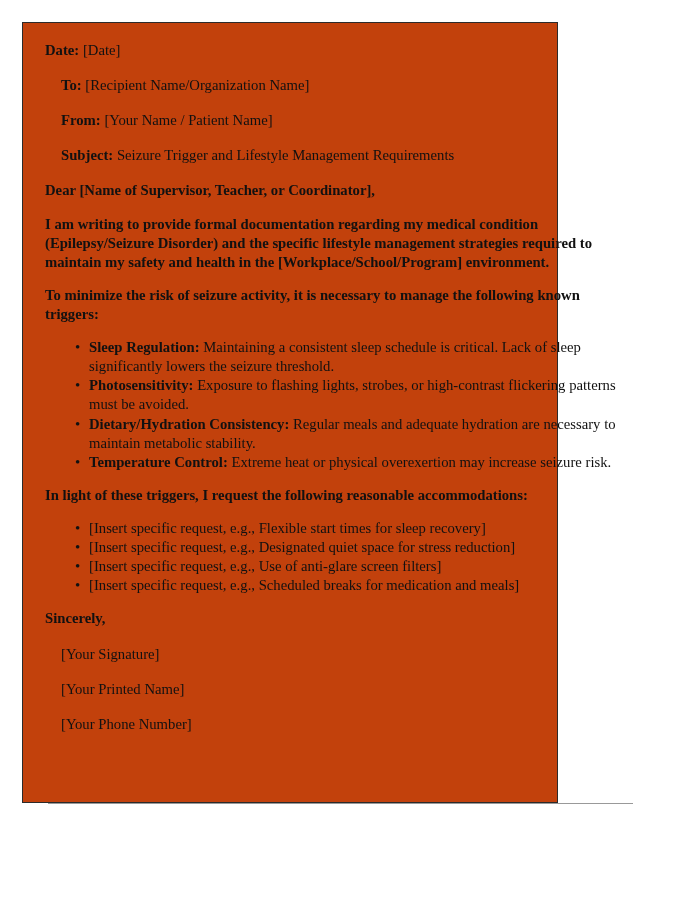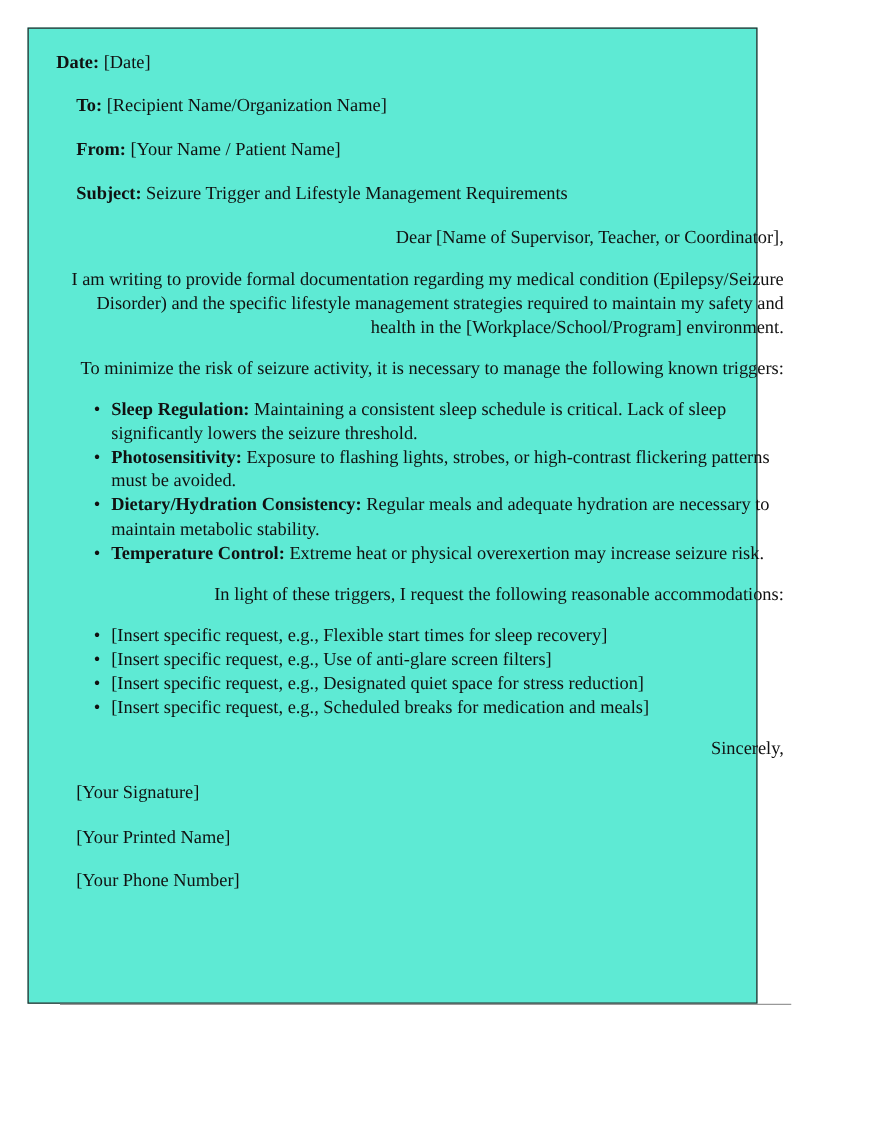--- a/index.html
+++ b/index.html
@@ -15,25 +15,25 @@
     font-family: "Liberation Serif", "DejaVu Serif", serif;
     color: #111111;
     overflow: hidden;
   }
 
   
   .page {
     position: absolute;
     left: 22px;
     top: 22px;
-    width: 584px;
+    width: 536px;
     height: 781px;
     border: 1px solid #2b2b2b;
     box-sizing: border-box;
-    background: #5eead4;
+    background: #c2410c;
   }
 
   
   .doc-body {
     position: absolute;
     left: 22px;
     top: 18px;
     width: 582px;
     font-size: 14.7px;
     line-height: 1.30;
@@ -42,21 +42,22 @@
   
   .block {
     margin: 0 0 14px 0;
   }
   .line {
     margin: 16px;
     padding: 0;
   }
   .para {
     margin: 0 0 14px 0;
-    text-align: right;
+    text-align: left;
+    font-weight: bold;
   }
   b, .bold {
     font-weight: bold;
   }
 
   
   .header-group {
     margin: 0 0 14px 0;
   }
 
@@ -148,22 +149,22 @@
       <li>
         <span class="bold">Temperature Control:</span>
         <span>Extreme heat or physical overexertion may increase seizure risk.</span>
       </li>
     </ul>
 
     <p class="para">In light of these triggers, I request the following reasonable accommodations:</p>
 
     <ul class="bullets requests">
       <li>[Insert specific request, e.g., Flexible start times for sleep recovery]</li>
+      <li>[Insert specific request, e.g., Designated quiet space for stress reduction]</li>
       <li>[Insert specific request, e.g., Use of anti-glare screen filters]</li>
-      <li>[Insert specific request, e.g., Designated quiet space for stress reduction]</li>
       <li>[Insert specific request, e.g., Scheduled breaks for medication and meals]</li>
     </ul>
 
 
     <p class="para">Sincerely,</p>
 
     <div class="sig-stack">
       <p class="line">[Your Signature]</p>
       <p class="line">[Your Printed Name]</p>
       <p class="line">[Your Phone Number]</p>

